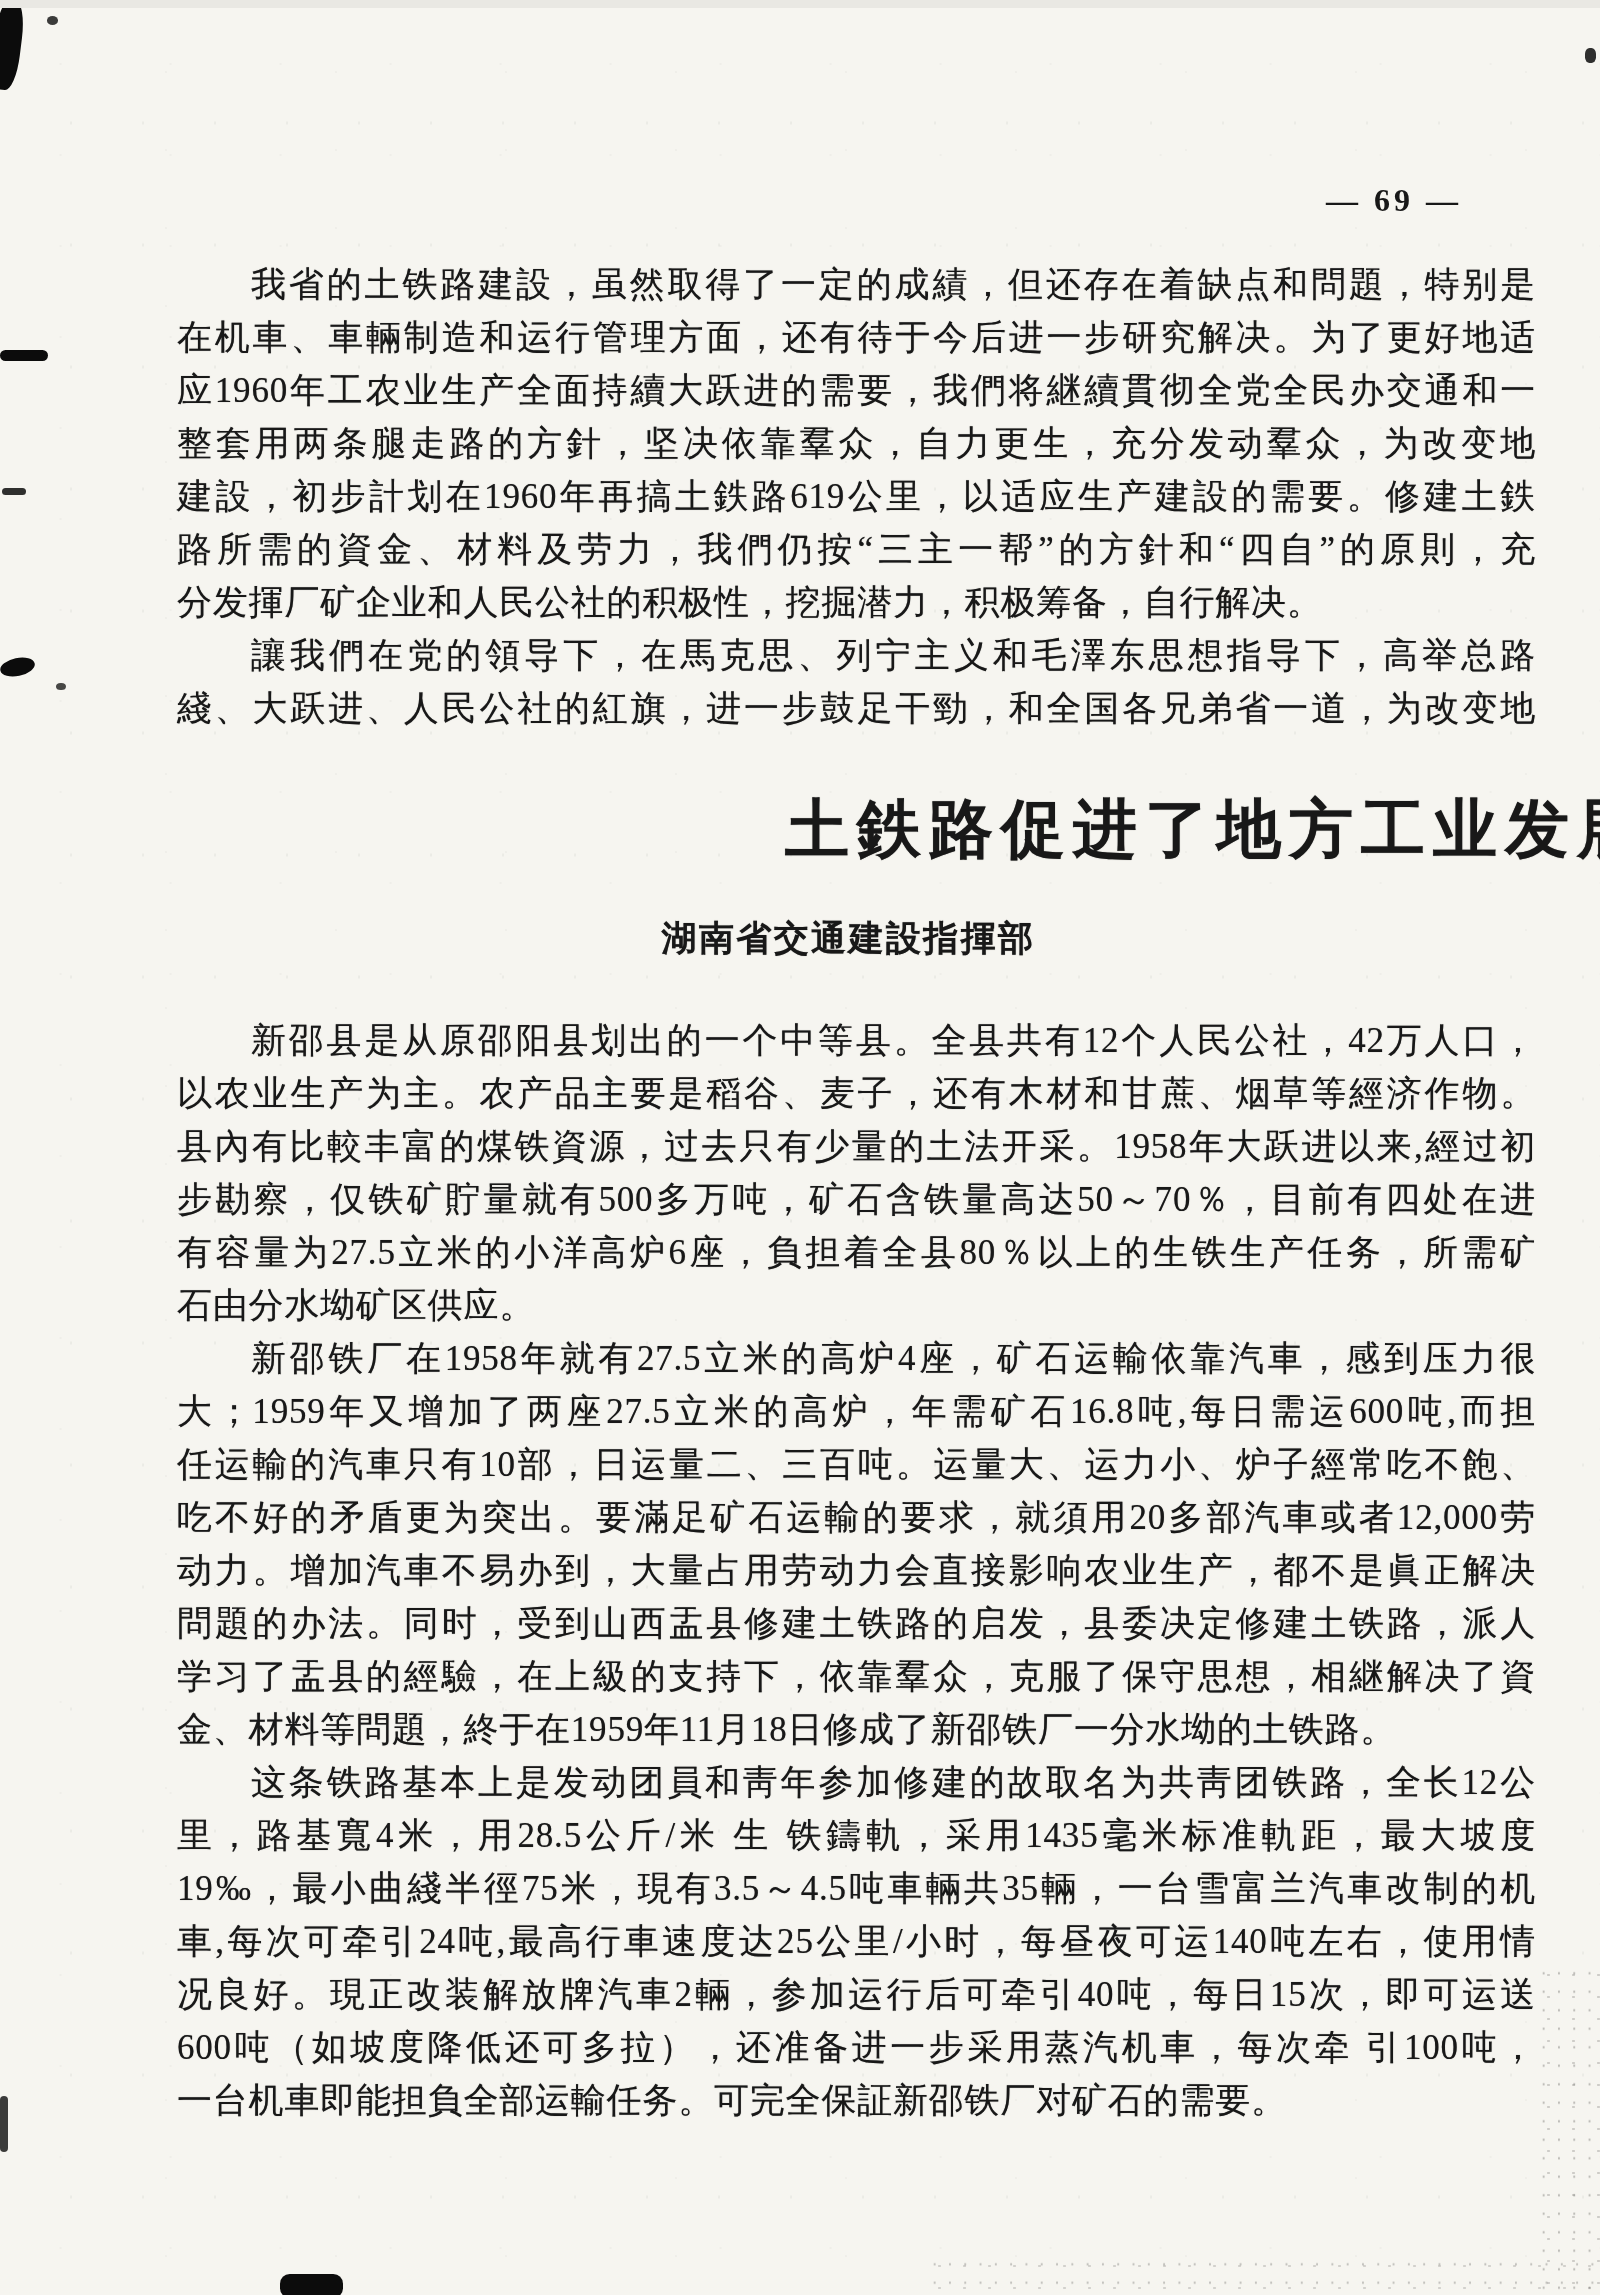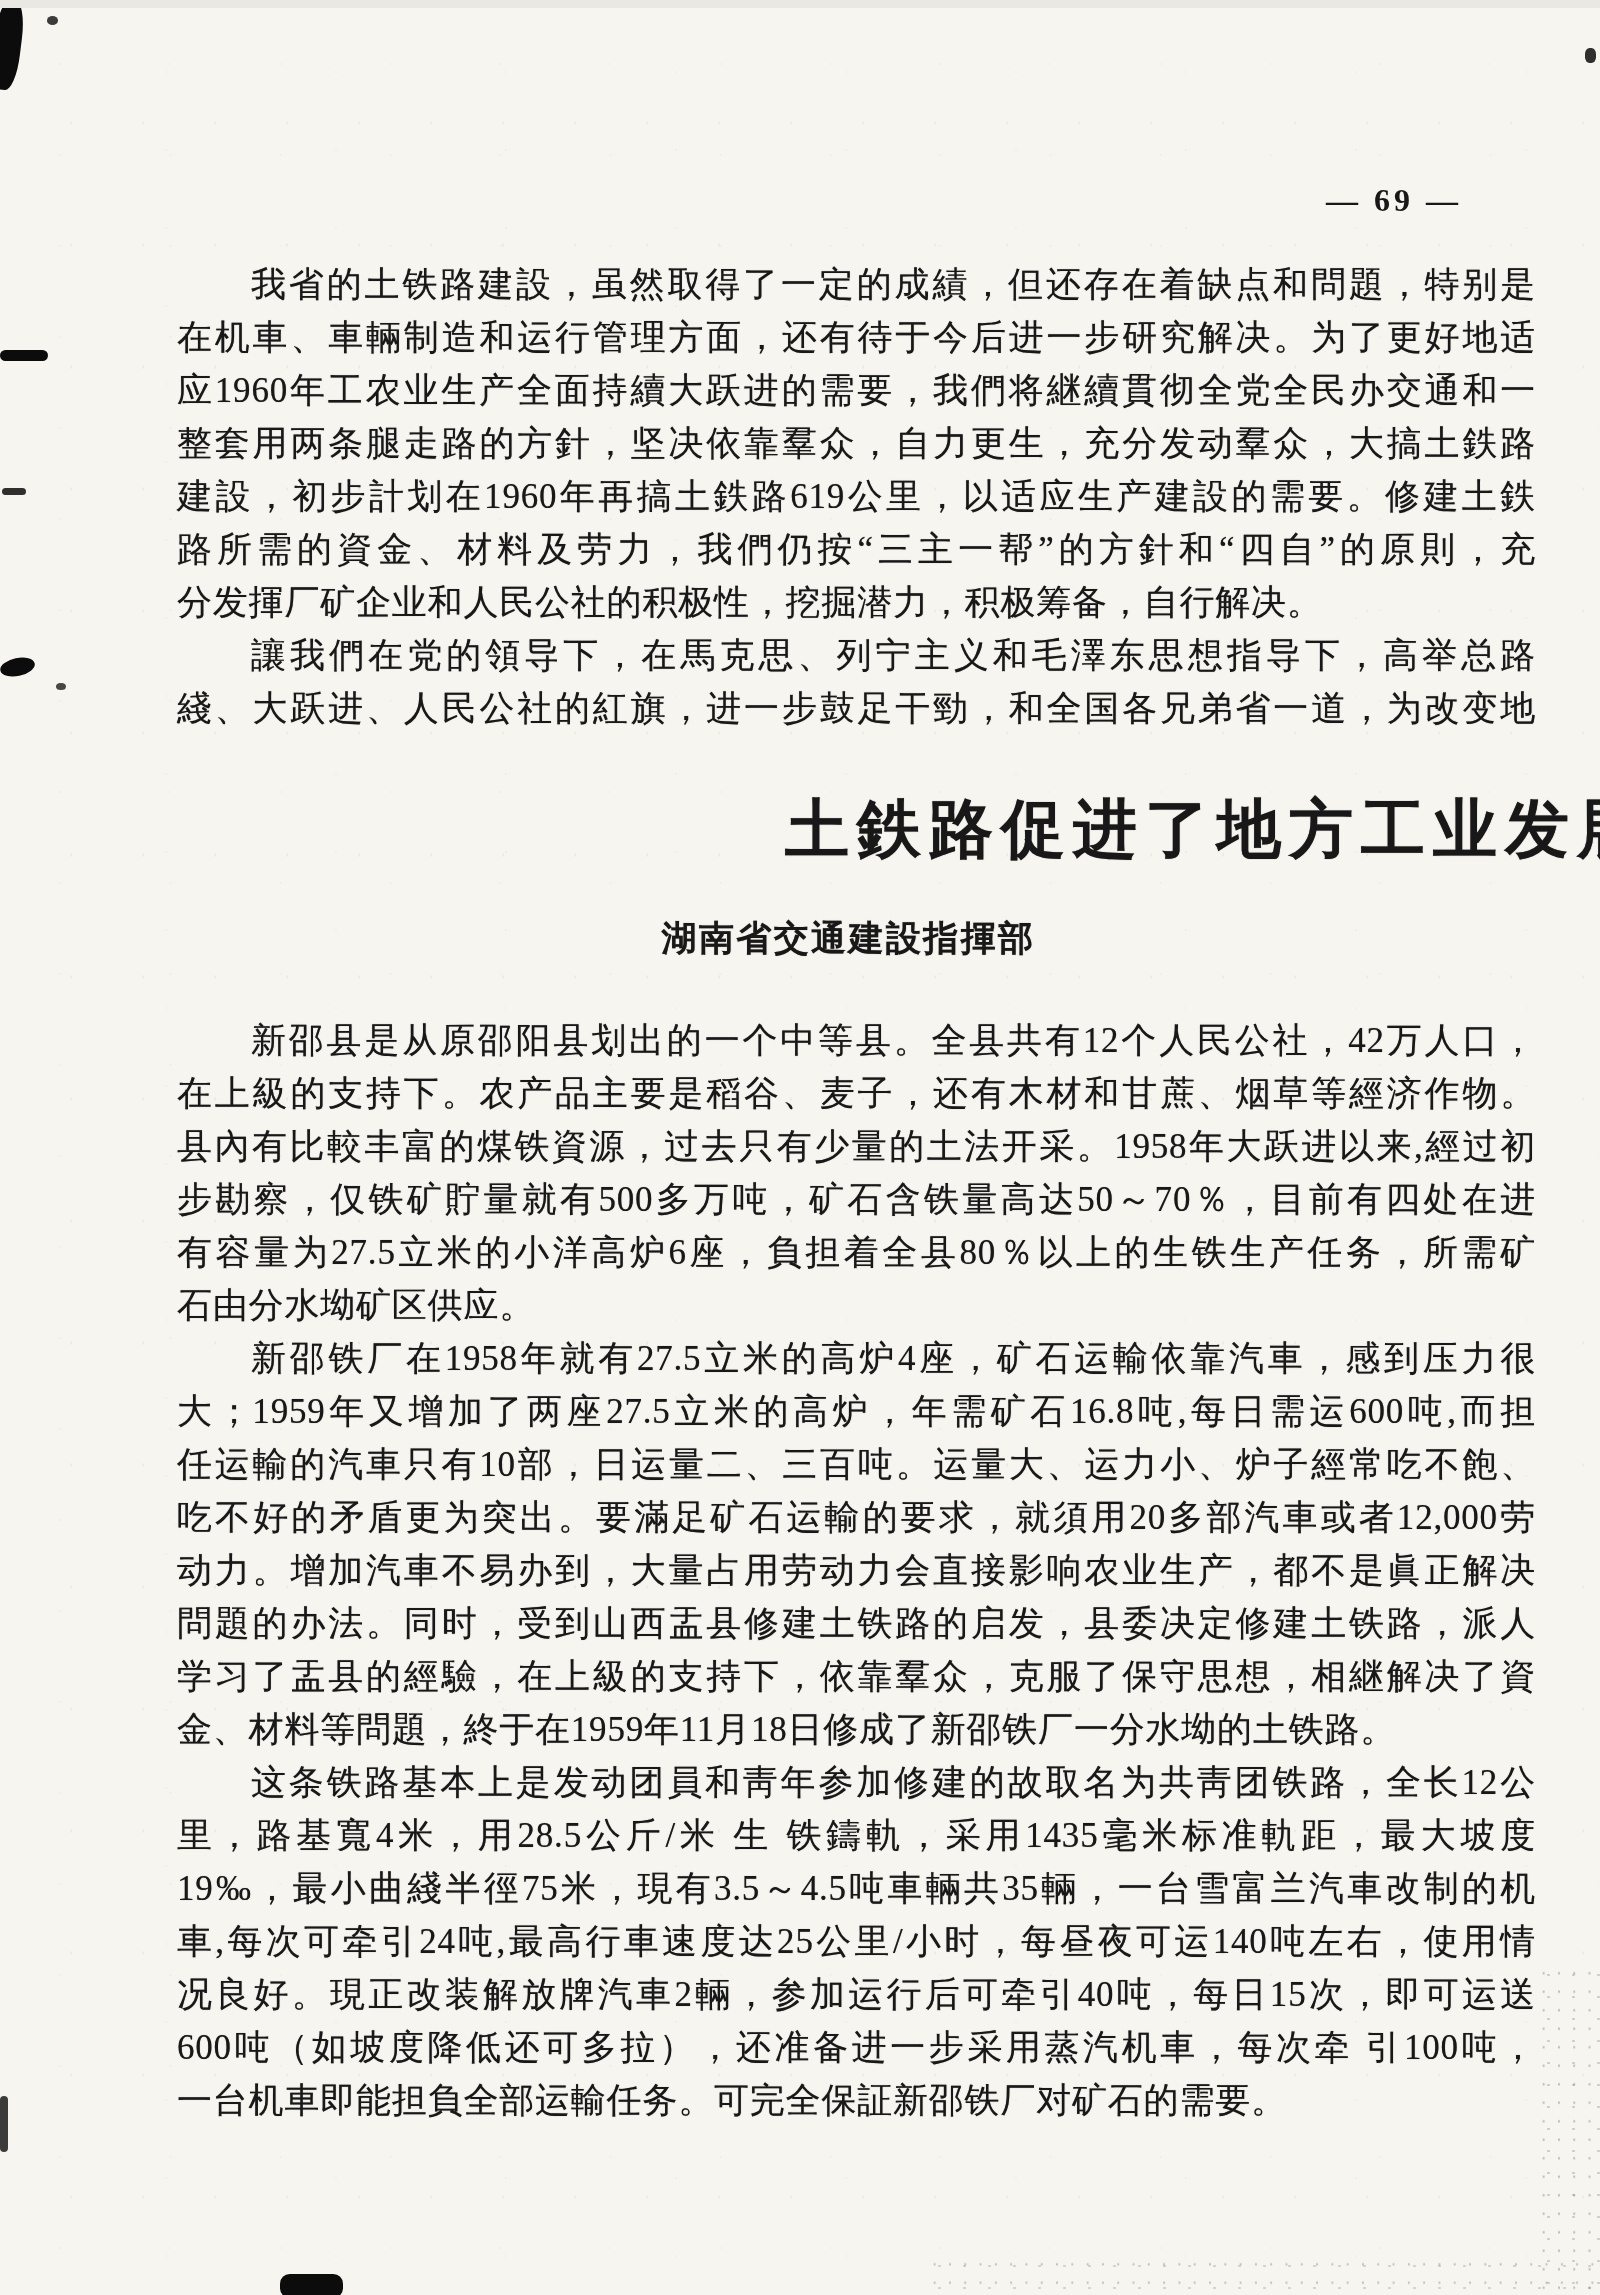--- a/index.html
+++ b/index.html
@@ -80,39 +80,39 @@
 
 <div class="page">
 
   <div class="pagenum">— 69 —</div>
 
   <div class="body-text intro">
     <div class="para">
       <div class="line indent">我省的土铁路建設，虽然取得了一定的成績，但还存在着缺点和問題，特别是</div>
       <div class="line">在机車、車輛制造和运行管理方面，还有待于今后进一步研究解决。为了更好地适</div>
       <div class="line">应1960年工农业生产全面持續大跃进的需要，我們将継續貫彻全党全民办交通和一</div>
-      <div class="line">整套用两条腿走路的方針，坚决依靠羣众，自力更生，充分发动羣众，大搞土鉄路</div>
+      <div class="line">整套用两条腿走路的方針，坚决依靠羣众，自力更生，充分发动羣众，为改变地</div>
       <div class="line">建設，初步計划在1960年再搞土鉄路619公里，以适应生产建設的需要。修建土鉄</div>
       <div class="line">路所需的資金、材料及劳力，我們仍按“三主一帮”的方針和“四自”的原則，充</div>
       <div class="line end">分发揮厂矿企业和人民公社的积极性，挖掘潜力，积极筹备，自行解决。</div>
     </div>
     <div class="para">
       <div class="line indent">讓我們在党的領导下，在馬克思、列宁主义和毛澤东思想指导下，高举总路</div>
       <div class="line">綫、大跃进、人民公社的紅旗，进一步鼓足干勁，和全国各兄弟省一道，为改变地</div>
     </div>
   </div>
 
   <h1 class="title">土鉄路促进了地方工业发展</h1>
 
   <div class="byline">湖南省交通建設指揮部</div>
 
   <div class="body-text article-body">
     <div class="para">
       <div class="line indent">新邵县是从原邵阳县划出的一个中等县。全县共有12个人民公社，42万人口，</div>
-      <div class="line">在上級的支持下。农产品主要是稻谷、麦子，还有木材和甘蔗、烟草等經济作物。</div>
+      <div class="line">以农业生产为主。农产品主要是稻谷、麦子，还有木材和甘蔗、烟草等經济作物。</div>
       <div class="line">县內有比較丰富的煤铁資源，过去只有少量的土法开采。1958年大跃进以来,經过初</div>
       <div class="line">步勘察，仅铁矿貯量就有500多万吨，矿石含铁量高达50～70％，目前有四处在进</div>
       <div class="line">有容量为27.5立米的小洋高炉6座，負担着全县80％以上的生铁生产任务，所需矿</div>
       <div class="line end">石由分水坳矿区供应。</div>
     </div>
     <div class="para">
       <div class="line indent">新邵铁厂在1958年就有27.5立米的高炉4座，矿石运輸依靠汽車，感到压力很</div>
       <div class="line">大；1959年又增加了两座27.5立米的高炉，年需矿石16.8吨,每日需运600吨,而担</div>
       <div class="line">任运輸的汽車只有10部，日运量二、三百吨。运量大、运力小、炉子經常吃不飽、</div>
       <div class="line">吃不好的矛盾更为突出。要滿足矿石运輸的要求，就須用20多部汽車或者12,000劳</div>

